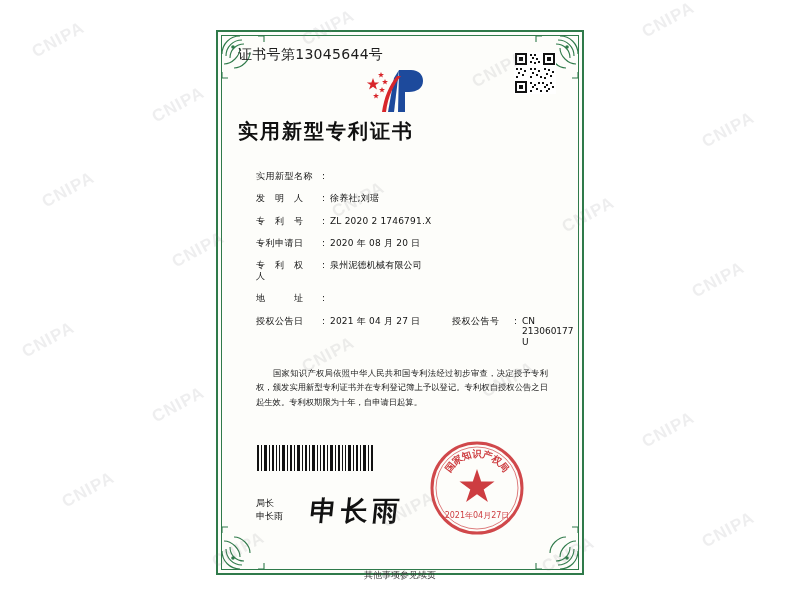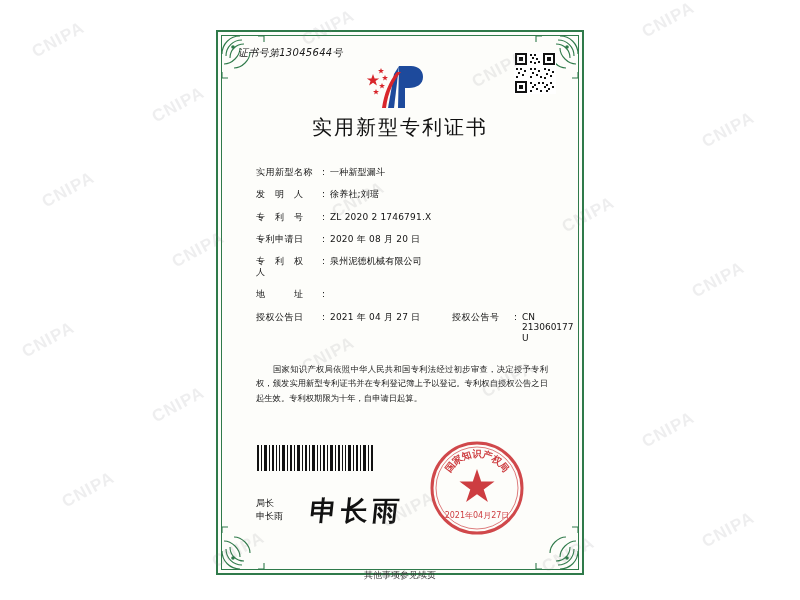--- a/index.html
+++ b/index.html
@@ -76,47 +76,45 @@
   .content {
     position: absolute;
     left: 22px;
     top: 16px;
     right: 22px;
     bottom: 16px;
     z-index: 4;
   }
   .cert-no {
     font-family: "DejaVu Sans", sans-serif;
-    font-size: 10px;
+    font-size: 14px;
     color: #1b1b1b;
     letter-spacing: 0.3px;
-    font-style: italic;
   }
   .qr {
     position: absolute;
     right: 6px;
     top: 6px;
     width: 42px;
     height: 42px;
   }
   .qr svg { display:block; }
 
   .emblem {
     margin: 2px auto 0 auto;
     width: 78px;
     height: 50px;
     position: relative;
   }
   .emblem svg { display:block; }
 
   .title {
-    text-align: center;
     font-family: "DejaVu Sans", sans-serif;
     font-size: 20px;
-    font-weight: normal;
+    font-weight: bold;
     color: #101010;
     letter-spacing: 2px;
     margin-top: 2px;
   }
 
   .fields {
     margin-top: 26px;
     padding-left: 18px;
     padding-right: 10px;
   }
@@ -396,21 +394,20 @@
           </g>
         </svg>
       </div>
 
       <div class="title">实用新型专利证书</div>
 
       <div class="fields">
         <div class="field-row">
           <span class="field-label">实用新型名称</span>
           <span class="field-colon">:</span>
-          <span class="field-value">一种新型漏斗</span>
         </div>
         <div class="field-row">
           <span class="field-label">发　明　人</span>
           <span class="field-colon">:</span>
           <span class="field-value">徐养社;刘琚</span>
         </div>
         <div class="field-row">
           <span class="field-label">专　利　号</span>
           <span class="field-colon">:</span>
           <span class="field-value">ZL 2020 2 1746791.X</span>

